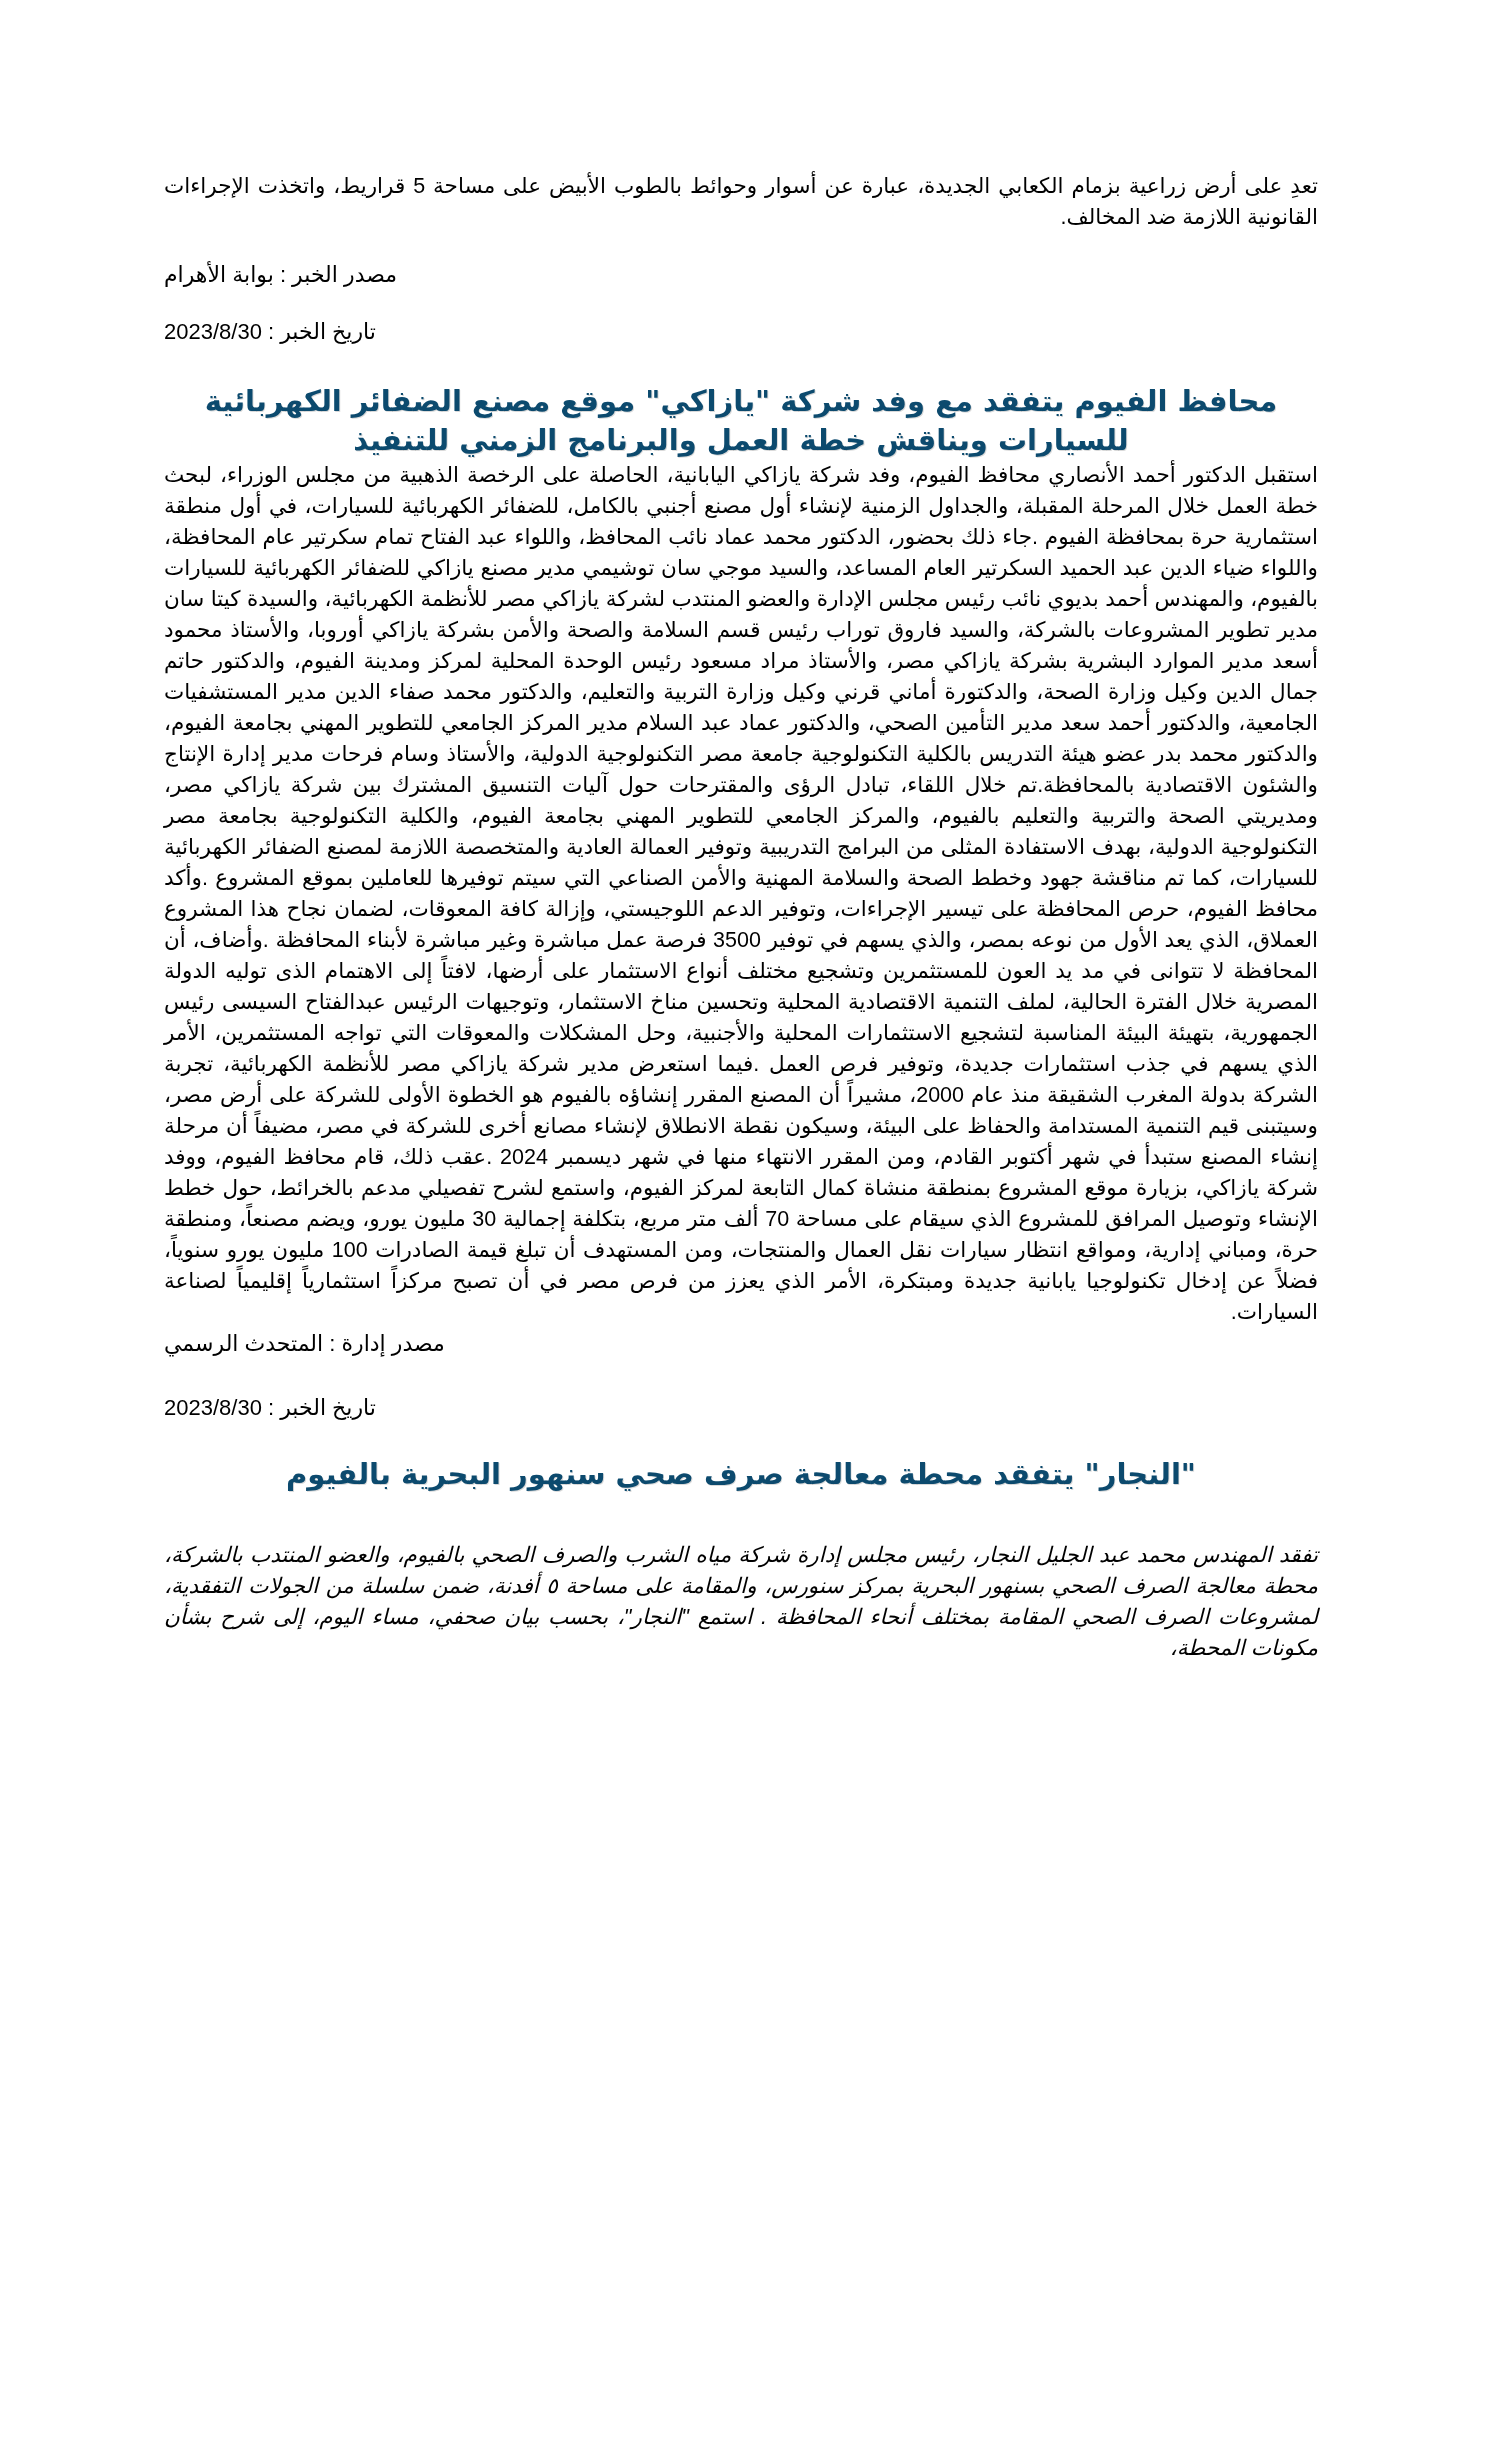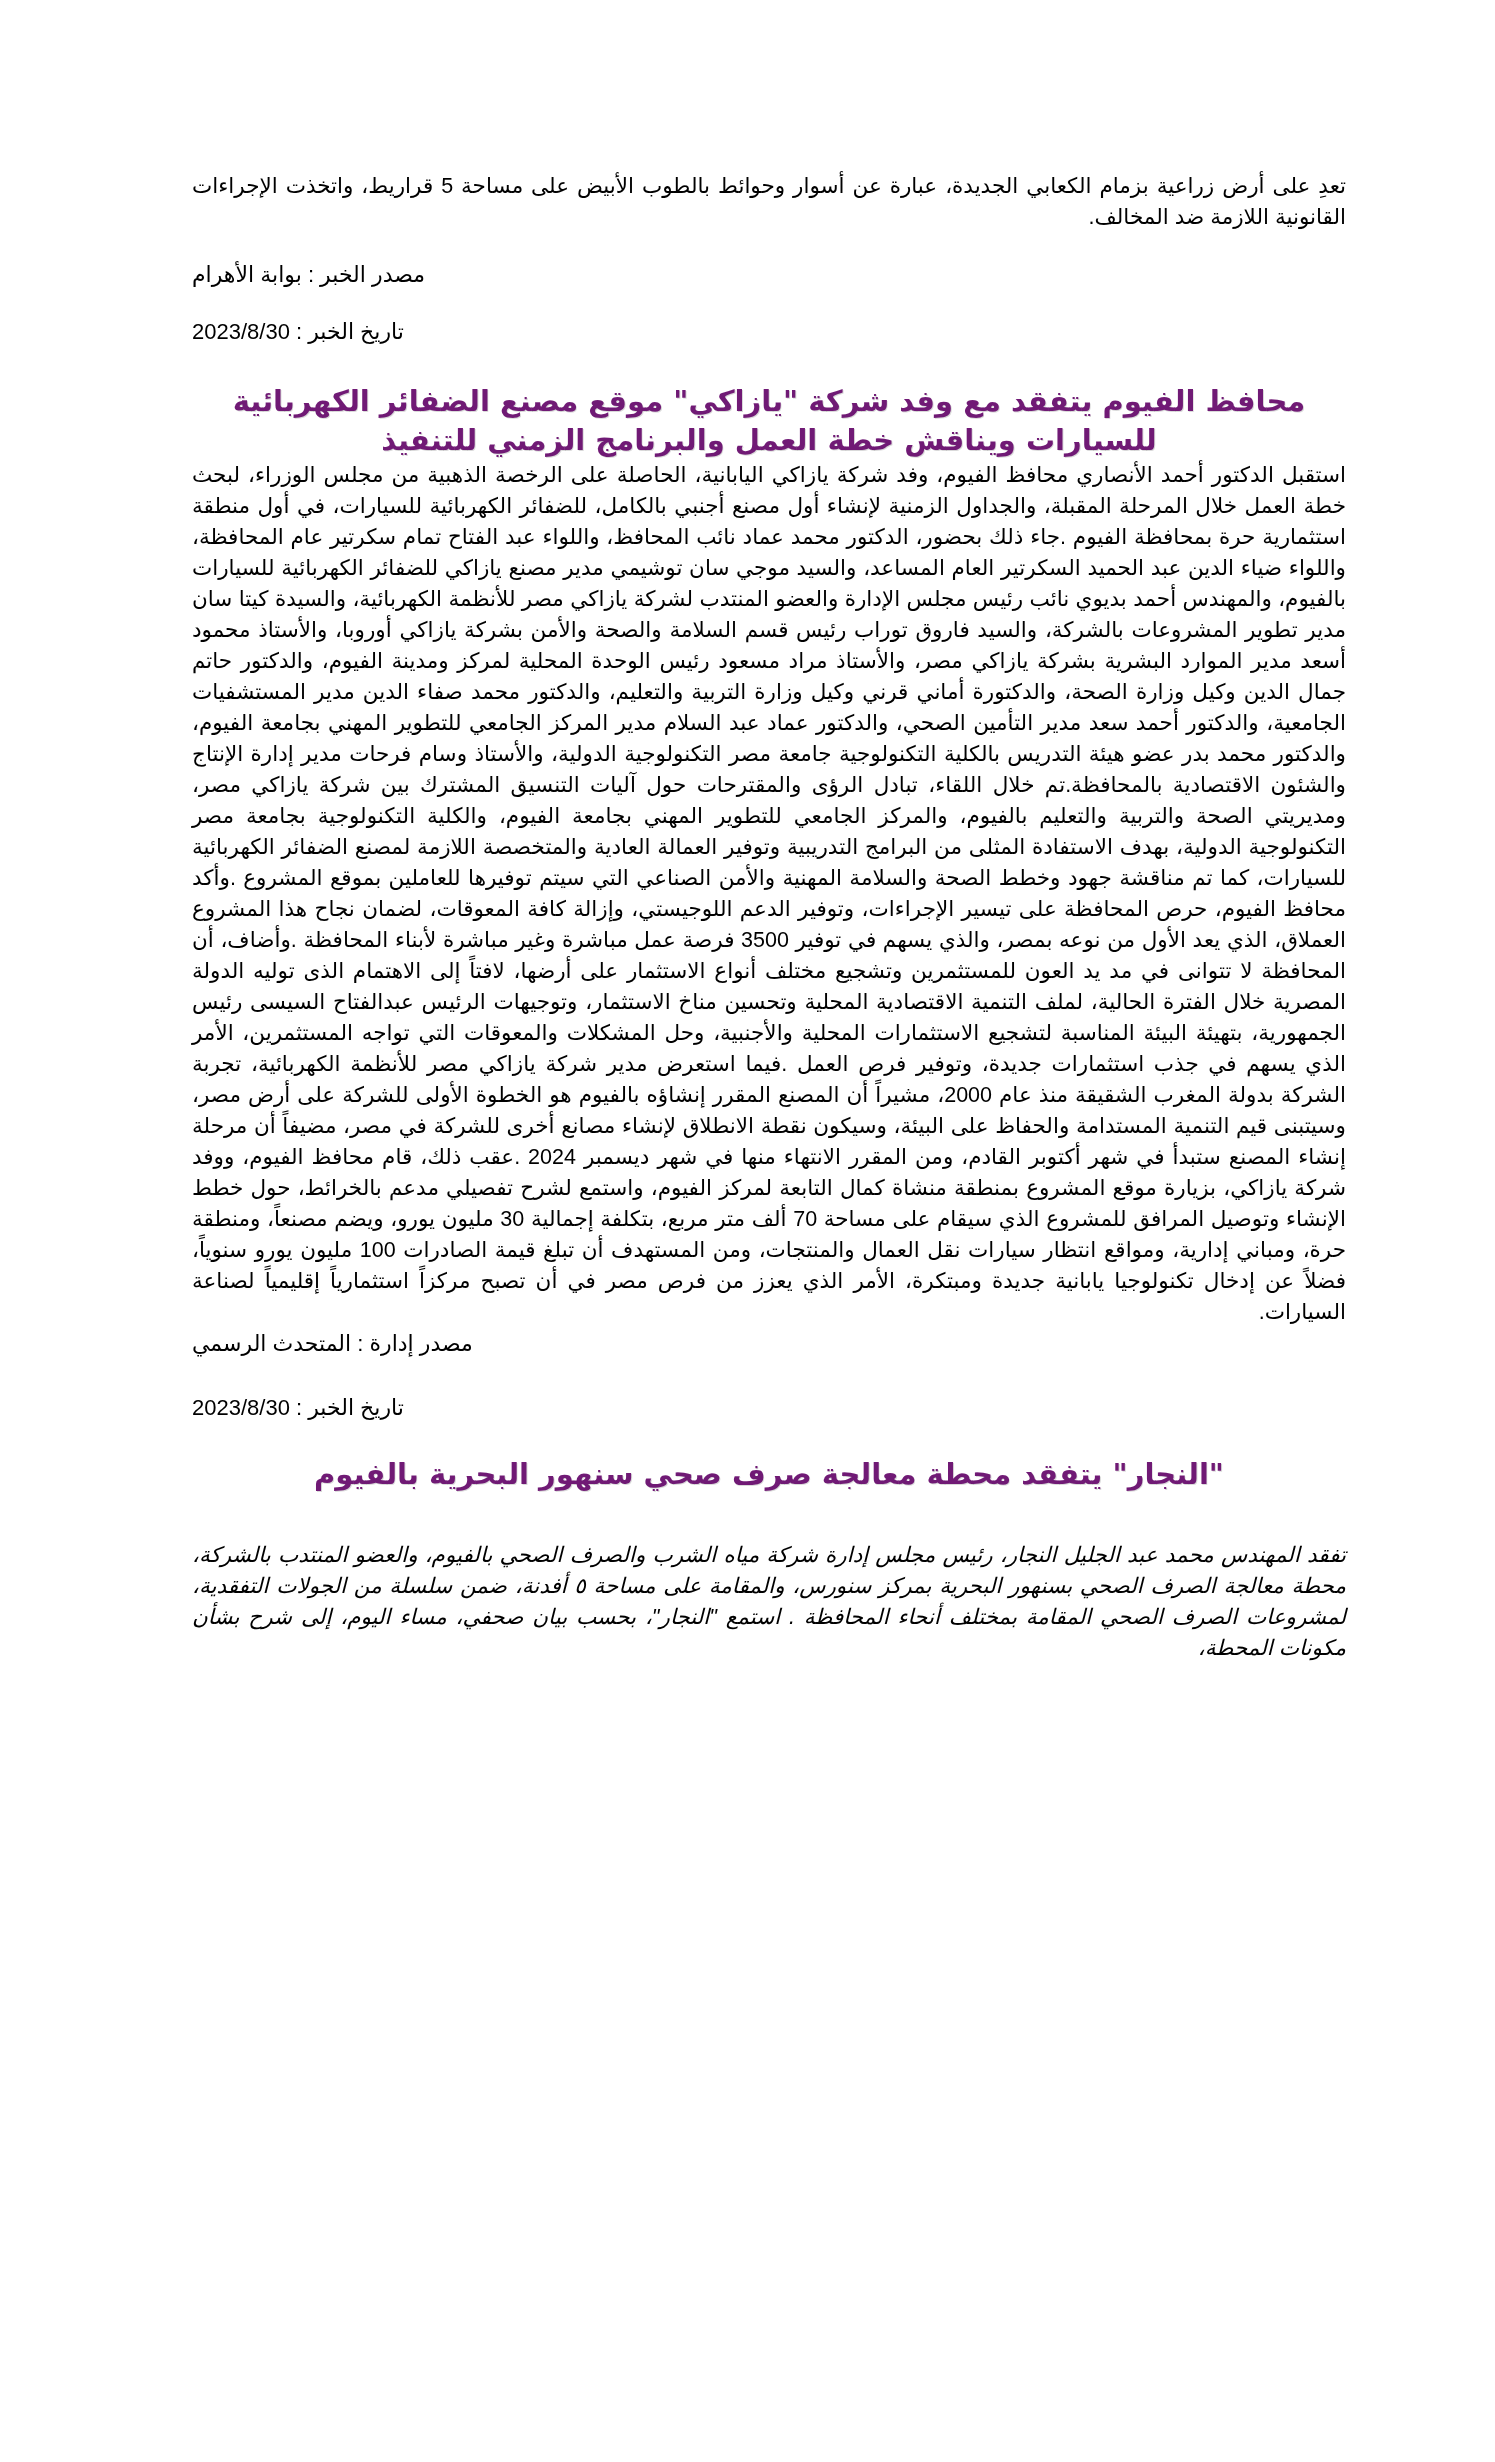--- a/index.html
+++ b/index.html
@@ -1,28 +1,28 @@
 <!DOCTYPE html>
 <html style="font-size:14px"><head>
   <meta charset="utf-8">
   <style>
     html, body { margin: 0; padding: 0; background: #ffffff; }
     body { width: 1495px; height: 2462px; position: relative; overflow: hidden; }
     .page {
-      position: absolute; left: 192px; top: 171px; width: 1154px;
+      position: absolute; left: 164px; top: 171px; width: 1154px;
       direction: rtl; text-align: justify; color: #000;
       font-family: "Liberation Sans", "DejaVu Sans", sans-serif;
       font-size: 21.5px; line-height: 31px;
     }
     .p { margin: 0; text-align: justify; text-align-last: right; }
     .meta { margin: 0; text-align: left; font-size: 22px; }
     .gap-s { height: 26px; }
     .gap-m { height: 33px; }
     .headline {
-      margin: 0; text-align: center; color: #701a75;
+      margin: 0; text-align: center; color: #0c4a6e;
       font-family: "DejaVu Sans", sans-serif; font-weight: bold;
       font-size: 29px; line-height: 39px; text-shadow: 0.9px 0.9px 0 rgba(0,0,0,0.15);
     }
     .h1 { margin-top: 35px; }
     .body1 { }
     .h2 { margin-top: 32px; }
     .body3 { margin-top: 46px; font-style: italic; }
   </style>
 </head>
 <body>

